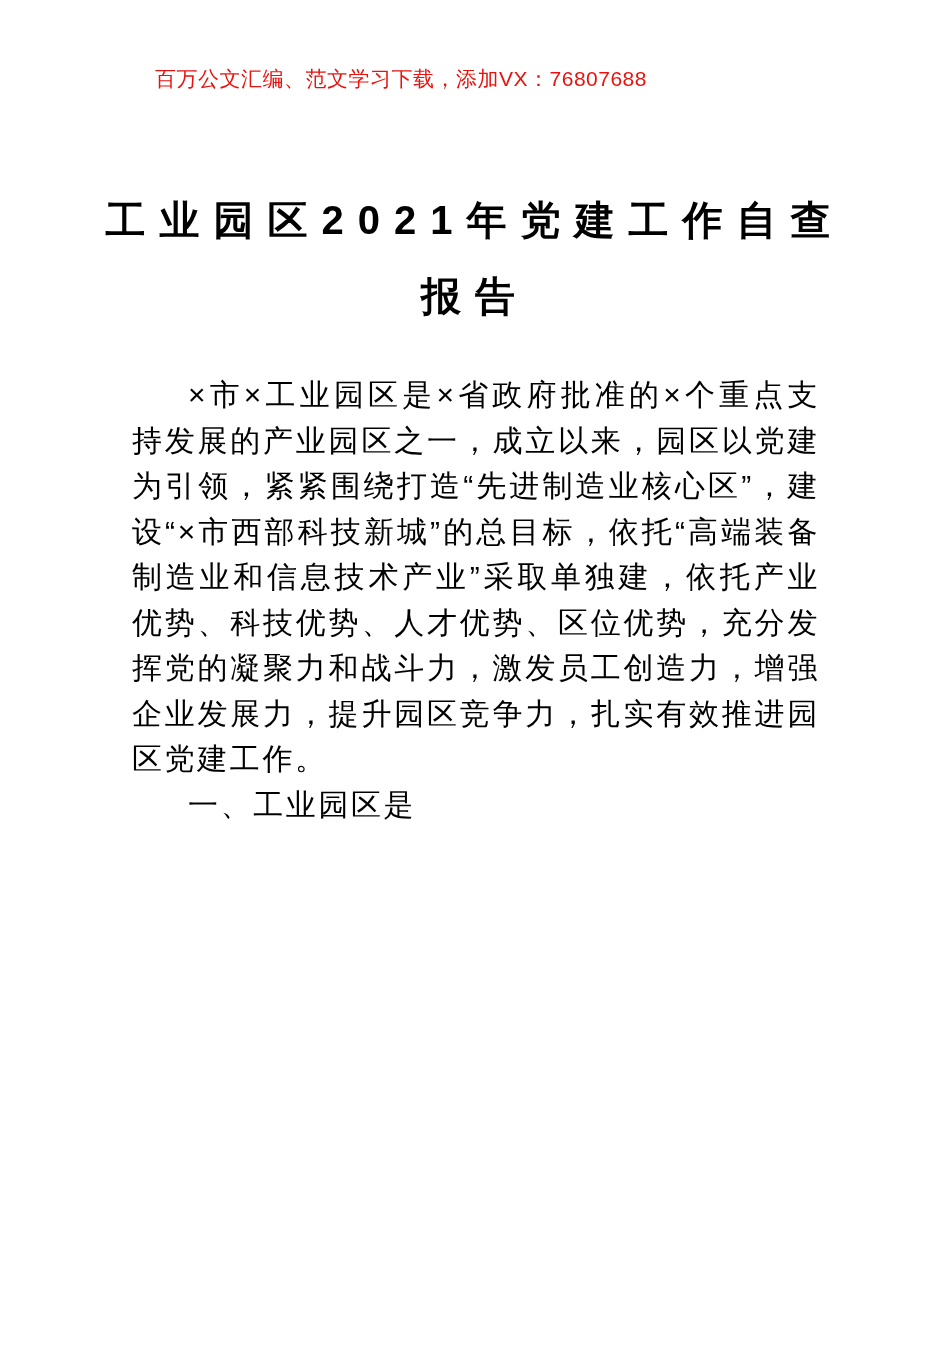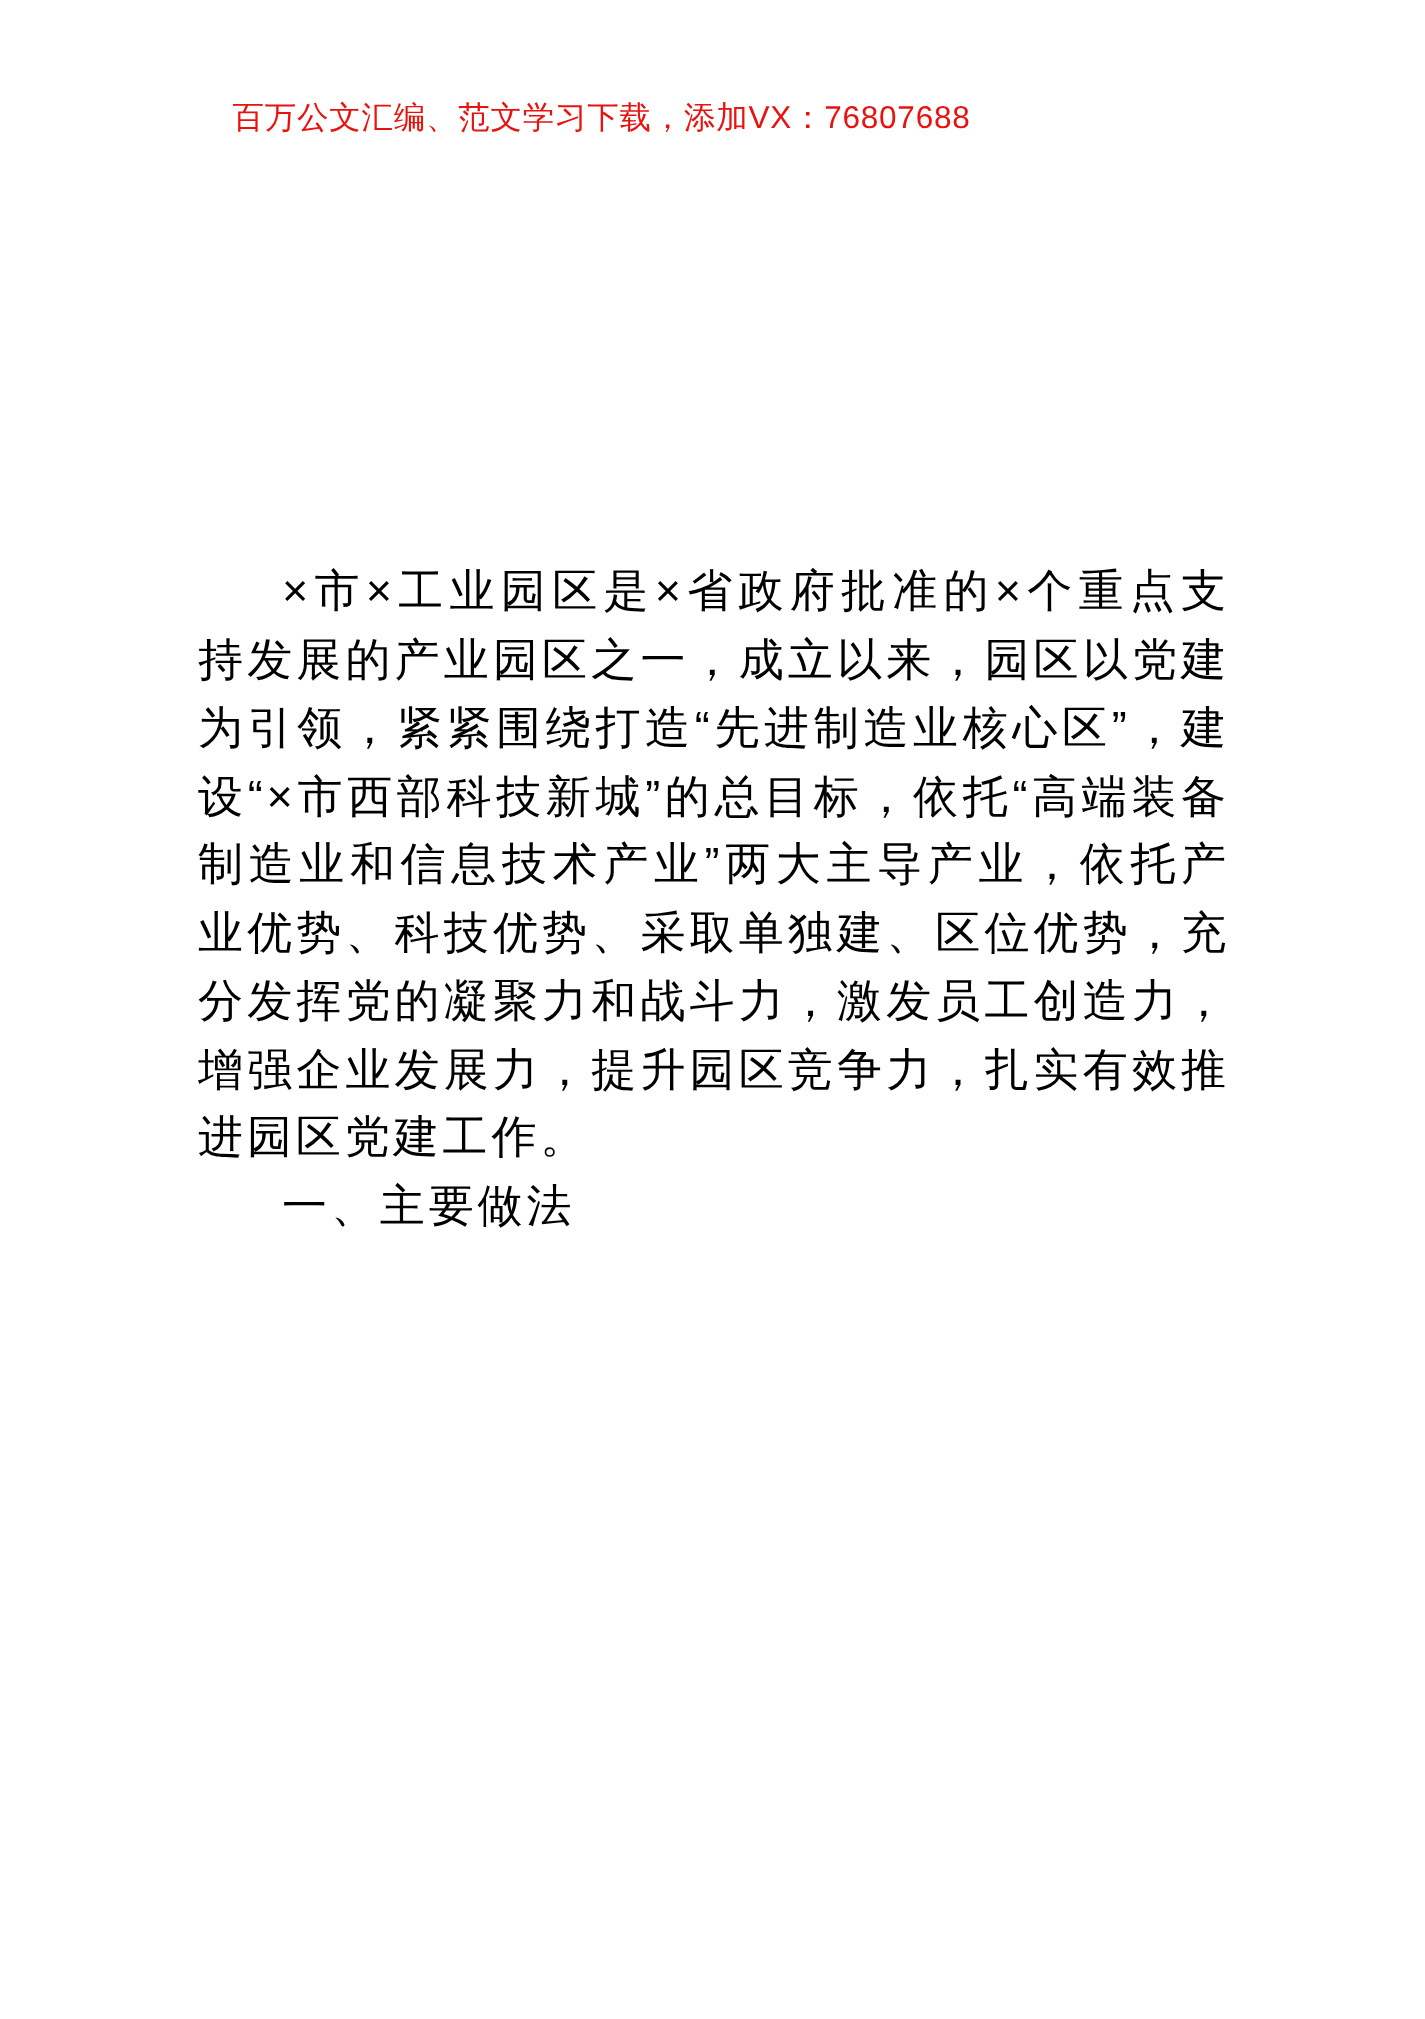--- a/index.html
+++ b/index.html
@@ -63,19 +63,23 @@
     font-weight: bold;
   }
 </style>
 </head>
 <body>
 
 <div class="page">
 
   <div class="promo" style="color: rgb(232, 19, 15);">百万公文汇编、范文学习下载，添加VX：76807688</div>
 
+  <h1 class="title">
+    <span class="title-line">工业园区2021年党建工作自查</span>
+    <span class="title-line">报告</span>
+  </h1>
 
   <div class="content">
-    <p class="para">×市×工业园区是×省政府批准的×个重点支持发展的产业园区之一，成立以来，园区以党建为引领，紧紧围绕打造“先进制造业核心区”，建设“×市西部科技新城”的总目标，依托“高端装备制造业和信息技术产业”两大主导产业，依托产业优势、科技优势、采取单独建、区位优势，充分发挥党的凝聚力和战斗力，激发员工创造力，增强企业发展力，提升园区竞争力，扎实有效推进园区党建工作。</p>
-    <p class="para">一、主要做法</p>
+    <p class="para">×市×工业园区是×省政府批准的×个重点支持发展的产业园区之一，成立以来，园区以党建为引领，紧紧围绕打造“先进制造业核心区”，建设“×市西部科技新城”的总目标，依托“高端装备制造业和信息技术产业”采取单独建，依托产业优势、科技优势、人才优势、区位优势，充分发挥党的凝聚力和战斗力，激发员工创造力，增强企业发展力，提升园区竞争力，扎实有效推进园区党建工作。</p>
+    <p class="para">一、工业园区是</p>
   </div>
 
 </div>
 
 </body></html>

